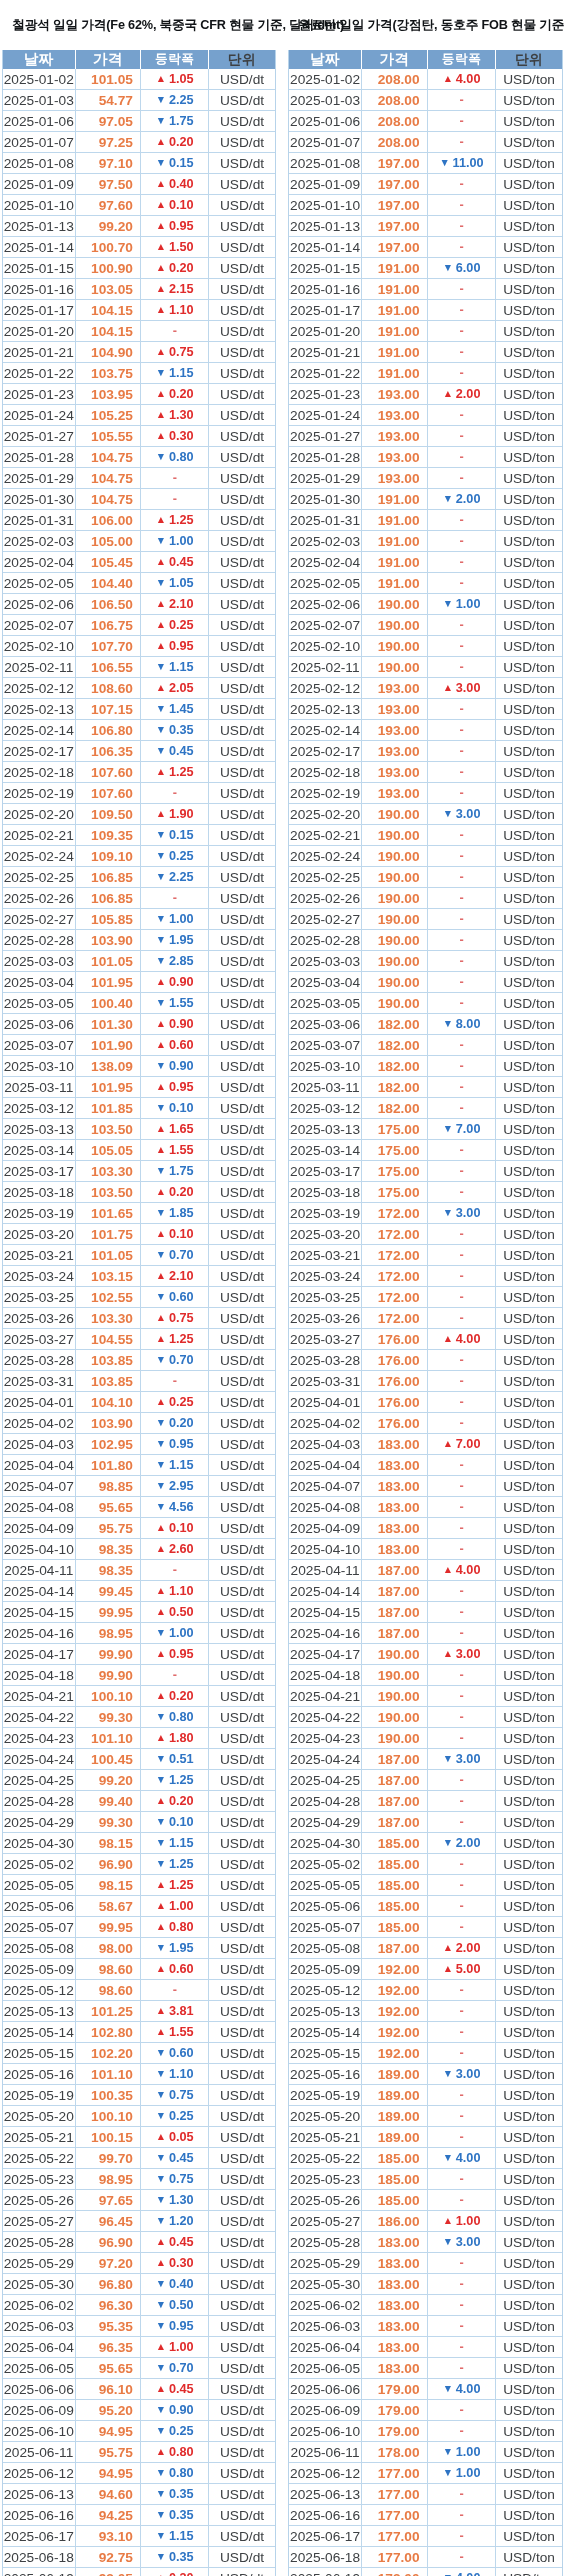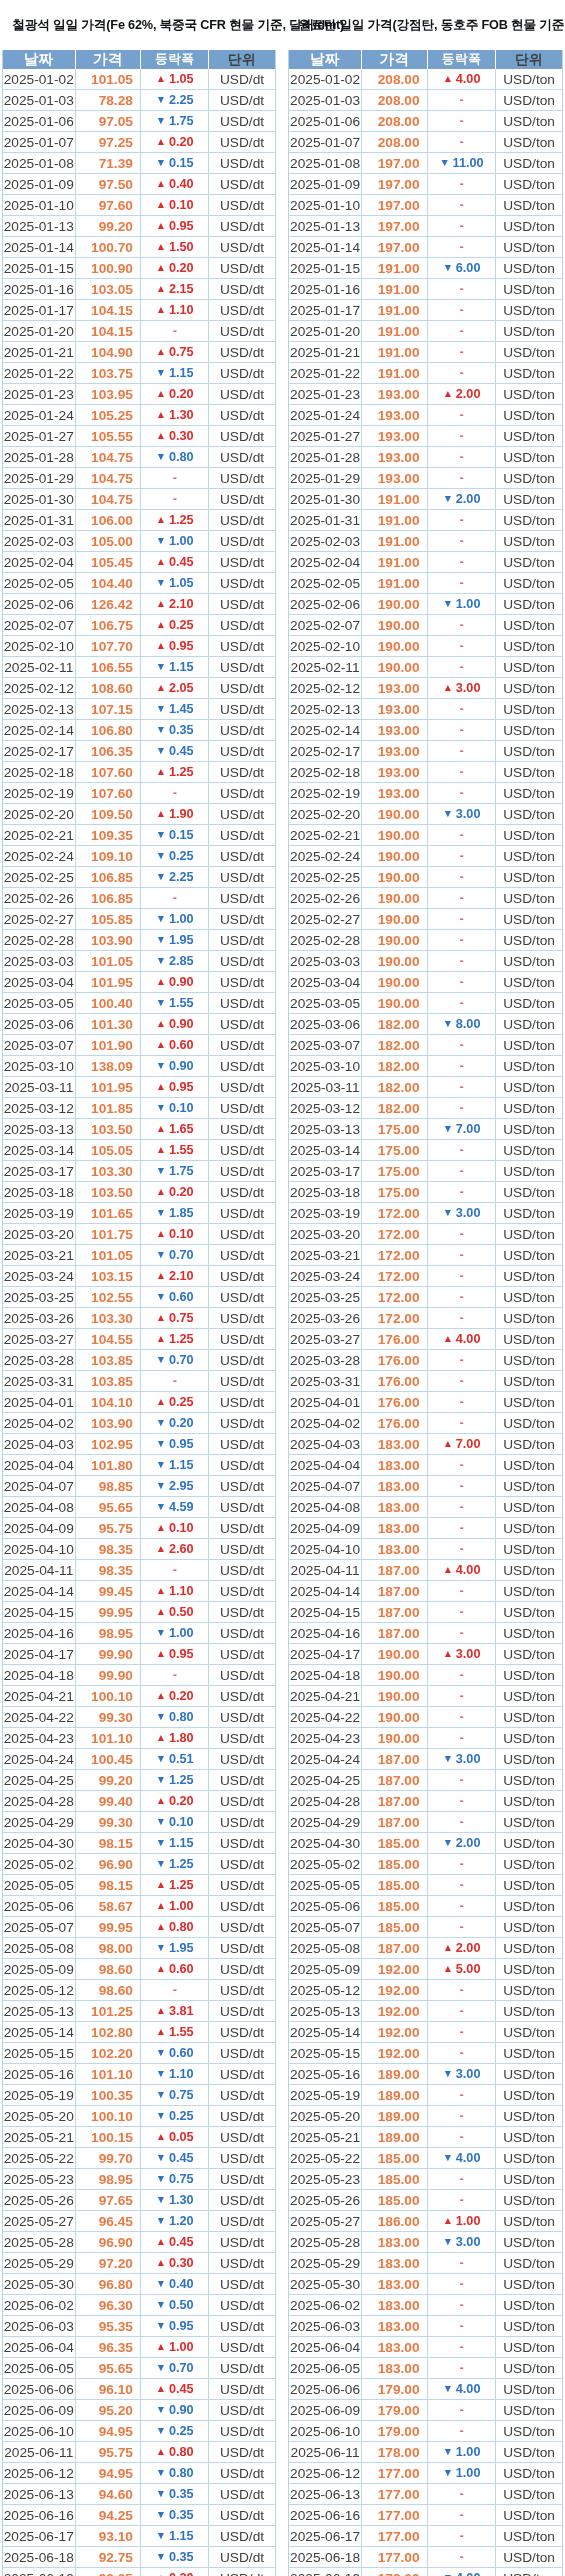--- a/index.html
+++ b/index.html
@@ -56,21 +56,21 @@
             <div class="cell c-date">2025-01-02</div>
             <div class="cell c-price">101.05</div>
             <div class="cell c-change up">
               <span class="arrow">▲</span>
               <span>1.05</span>
             </div>
             <div class="cell c-unit">USD/dt</div>
           </div>
           <div class="row">
             <div class="cell c-date">2025-01-03</div>
-            <div class="cell c-price">78.28</div>
+            <div class="cell c-price">54.77</div>
             <div class="cell c-change down">
               <span class="arrow">▼</span>
               <span>2.25</span>
             </div>
             <div class="cell c-unit">USD/dt</div>
           </div>
           <div class="row">
             <div class="cell c-date">2025-01-06</div>
             <div class="cell c-price">97.05</div>
             <div class="cell c-change down">
@@ -83,21 +83,21 @@
             <div class="cell c-date">2025-01-07</div>
             <div class="cell c-price">97.25</div>
             <div class="cell c-change up">
               <span class="arrow">▲</span>
               <span>0.20</span>
             </div>
             <div class="cell c-unit">USD/dt</div>
           </div>
           <div class="row">
             <div class="cell c-date">2025-01-08</div>
-            <div class="cell c-price">71.39</div>
+            <div class="cell c-price">97.10</div>
             <div class="cell c-change down">
               <span class="arrow">▼</span>
               <span>0.15</span>
             </div>
             <div class="cell c-unit">USD/dt</div>
           </div>
           <div class="row">
             <div class="cell c-date">2025-01-09</div>
             <div class="cell c-price">97.50</div>
             <div class="cell c-change up">
@@ -269,21 +269,21 @@
             <div class="cell c-date">2025-02-05</div>
             <div class="cell c-price">104.40</div>
             <div class="cell c-change down">
               <span class="arrow">▼</span>
               <span>1.05</span>
             </div>
             <div class="cell c-unit">USD/dt</div>
           </div>
           <div class="row">
             <div class="cell c-date">2025-02-06</div>
-            <div class="cell c-price">126.42</div>
+            <div class="cell c-price">106.50</div>
             <div class="cell c-change up">
               <span class="arrow">▲</span>
               <span>2.10</span>
             </div>
             <div class="cell c-unit">USD/dt</div>
           </div>
           <div class="row">
             <div class="cell c-date">2025-02-07</div>
             <div class="cell c-price">106.75</div>
             <div class="cell c-change up">
@@ -656,21 +656,21 @@
               <span class="arrow">▼</span>
               <span>2.95</span>
             </div>
             <div class="cell c-unit">USD/dt</div>
           </div>
           <div class="row">
             <div class="cell c-date">2025-04-08</div>
             <div class="cell c-price">95.65</div>
             <div class="cell c-change down">
               <span class="arrow">▼</span>
-              <span>4.59</span>
+              <span>4.56</span>
             </div>
             <div class="cell c-unit">USD/dt</div>
           </div>
           <div class="row">
             <div class="cell c-date">2025-04-09</div>
             <div class="cell c-price">95.75</div>
             <div class="cell c-change up">
               <span class="arrow">▲</span>
               <span>0.10</span>
             </div>

